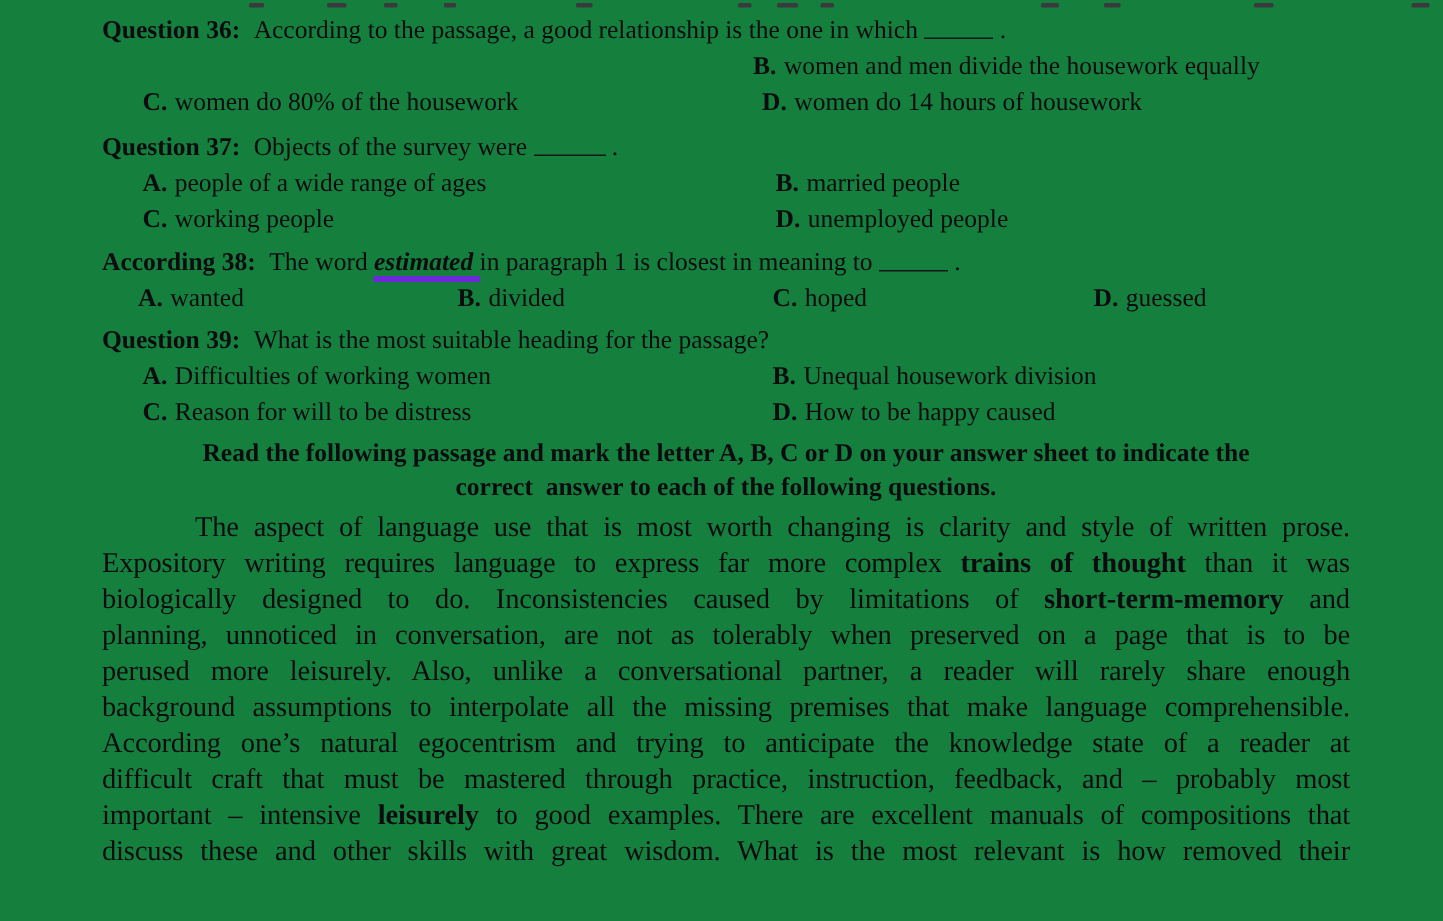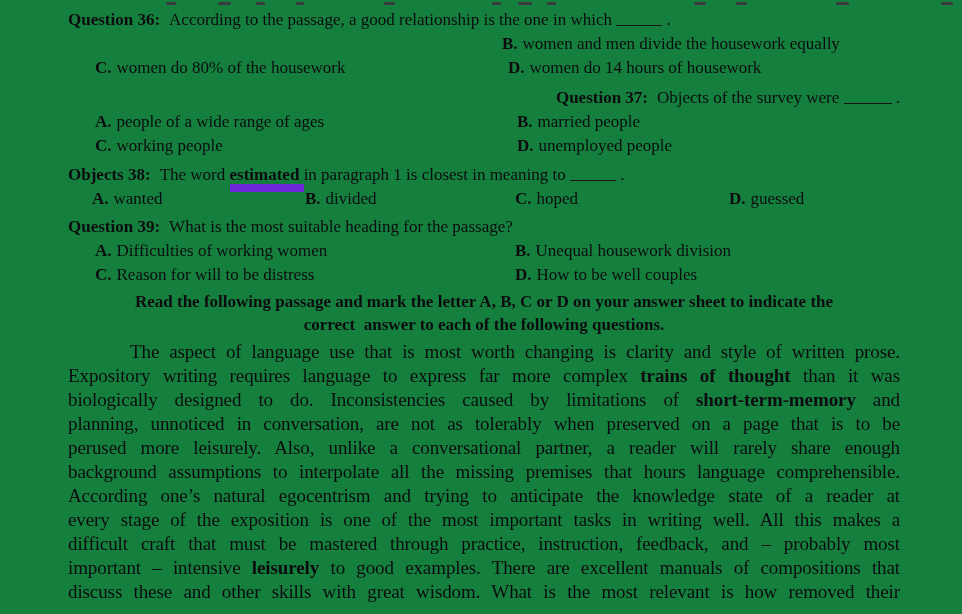--- a/index.html
+++ b/index.html
@@ -8,29 +8,29 @@
     background:#fdfdfd;color:#0c0c10;
     font-family:"Liberation Serif","DejaVu Serif",serif;
   }
   .page{position:relative;width:962px;height:614px;background:#15803d;}
   .top-artifacts{position:absolute;left:0;top:0;width:962px;height:8px;overflow:hidden;}
   .frag{position:absolute;top:2px;height:3px;background:#3a3a3e;border-radius:1px;}
   .content{position:absolute;left:68px;top:8px;width:832px;}
   .q-title{font-size:17px;line-height:24px;white-space:nowrap;}
   .q-label{font-weight:bold;margin-right:9px;}
   .seg-b{font-weight:bold;}
-  .seg-u{border-bottom:8px solid #6d28d9;padding-bottom:0px;}
+  .seg-u{border-bottom:4px solid #6d28d9;padding-bottom:0px;font-style:italic;}
   .blank{display:inline-block;border-bottom:1.7px solid #15151a;height:12px;margin-bottom:-1px;}
   .opt-row{position:relative;height:24px;font-size:17px;line-height:24px;}
   .opt{position:absolute;top:0;white-space:nowrap;}
   .opt-letter{font-weight:bold;}
   .opt-text{margin-left:5px;}
   .question{margin-bottom:0;}
   .q-gap0{margin-bottom:6px;}
-  .q-gap1{margin-bottom:5px;text-align:right;}
+  .q-gap1{margin-bottom:5px;}
   .q-gap2{margin-bottom:4px;}
   .q-gap3{margin-bottom:3px;}
   .instructions{font-size:17px;line-height:23px;font-weight:bold;margin-bottom:4px;text-align:center;}
   .instr-line{white-space:nowrap;}
   .passage{font-size:19px;line-height:24px;letter-spacing:-0.1px;}
   .p-line{text-align:justify;text-align-last:justify;height:24px;overflow:hidden;}
   .p-line.indent{padding-left:62px;}
 </style>
 </head>
 <body>
@@ -67,51 +67,50 @@
           <div class="opt-row">
             <span class="opt" style="left: 27px;"><span class="opt-letter">A.</span><span class="opt-text">people of a wide range of ages</span></span>
             <span class="opt" style="left: 449px;"><span class="opt-letter">B.</span><span class="opt-text">married people</span></span>
           </div>
           <div class="opt-row">
             <span class="opt" style="left: 27px;"><span class="opt-letter">C.</span><span class="opt-text">working people</span></span>
             <span class="opt" style="left: 449px;"><span class="opt-letter">D.</span><span class="opt-text">unemployed people</span></span>
           </div>
         </div>
         <div class="question q-gap2">
-          <div class="q-title"><span class="q-label">Objects 38:</span><span>The word </span><span class="seg-b seg-u">estimated&nbsp;</span><span>in paragraph 1 is closest in meaning to </span><span class="blank" style="width: 46px;"></span><span> .</span></div>
+          <div class="q-title"><span class="q-label">According 38:</span><span>The word </span><span class="seg-b seg-u">estimated&nbsp;</span><span>in paragraph 1 is closest in meaning to </span><span class="blank" style="width: 46px;"></span><span> .</span></div>
           <div class="opt-row">
             <span class="opt" style="left: 24px;"><span class="opt-letter">A.</span><span class="opt-text">wanted</span></span>
             <span class="opt" style="left: 237px;"><span class="opt-letter">B.</span><span class="opt-text">divided</span></span>
             <span class="opt" style="left: 447px;"><span class="opt-letter">C.</span><span class="opt-text">hoped</span></span>
             <span class="opt" style="left: 661px;"><span class="opt-letter">D.</span><span class="opt-text">guessed</span></span>
           </div>
         </div>
         <div class="question q-gap3">
           <div class="q-title"><span class="q-label">Question 39:</span><span>What is the most suitable heading for the passage?</span></div>
           <div class="opt-row">
             <span class="opt" style="left: 27px;"><span class="opt-letter">A.</span><span class="opt-text">Difficulties of working women</span></span>
             <span class="opt" style="left: 447px;"><span class="opt-letter">B.</span><span class="opt-text">Unequal housework division</span></span>
           </div>
           <div class="opt-row">
             <span class="opt" style="left: 27px;"><span class="opt-letter">C.</span><span class="opt-text">Reason for will to be distress</span></span>
-            <span class="opt" style="left: 447px;"><span class="opt-letter">D.</span><span class="opt-text">How to be well couples</span></span>
+            <span class="opt" style="left: 447px;"><span class="opt-letter">D.</span><span class="opt-text">How to be happy caused</span></span>
           </div>
         </div>
       </div>
     <div class="instructions">
       <div class="instr-line">Read the following passage and mark the letter A, B, C or D on your answer sheet to indicate the</div>
       <div class="instr-line">correct&nbsp; answer to each of the following questions.</div>
     </div>
     <div id="passage" class="passage">
         <div class="p-line indent"><span>The aspect of language use that is most worth changing is clarity and style of written prose.</span></div>
         <div class="p-line"><span>Expository writing requires language to express far more complex </span><span class="seg-b ">trains of thought</span><span> than it was</span></div>
         <div class="p-line"><span>biologically designed to do. Inconsistencies caused by limitations of </span><span class="seg-b ">short-term-memory</span><span> and</span></div>
         <div class="p-line"><span>planning, unnoticed in conversation, are not as tolerably when preserved on a page that is to be</span></div>
         <div class="p-line"><span>perused more leisurely. Also, unlike a conversational partner, a reader will rarely share enough</span></div>
-        <div class="p-line"><span>background assumptions to interpolate all the missing premises that hours language comprehensible.</span></div>
+        <div class="p-line"><span>background assumptions to interpolate all the missing premises that make language comprehensible.</span></div>
         <div class="p-line"><span>According one’s natural egocentrism and trying to anticipate the knowledge state of a reader at</span></div>
-        <div class="p-line"><span>every stage of the exposition is one of the most important tasks in writing well. All this makes a</span></div>
         <div class="p-line"><span>difficult craft that must be mastered through practice, instruction, feedback, and – probably most</span></div>
         <div class="p-line"><span>important – intensive </span><span class="seg-b ">leisurely</span><span> to good examples. There are excellent manuals of compositions that</span></div>
         <div class="p-line"><span>discuss these and other skills with great wisdom. What is the most relevant is how removed their</span></div>
       </div>
   </div>
 </div>
 
 </body></html>

